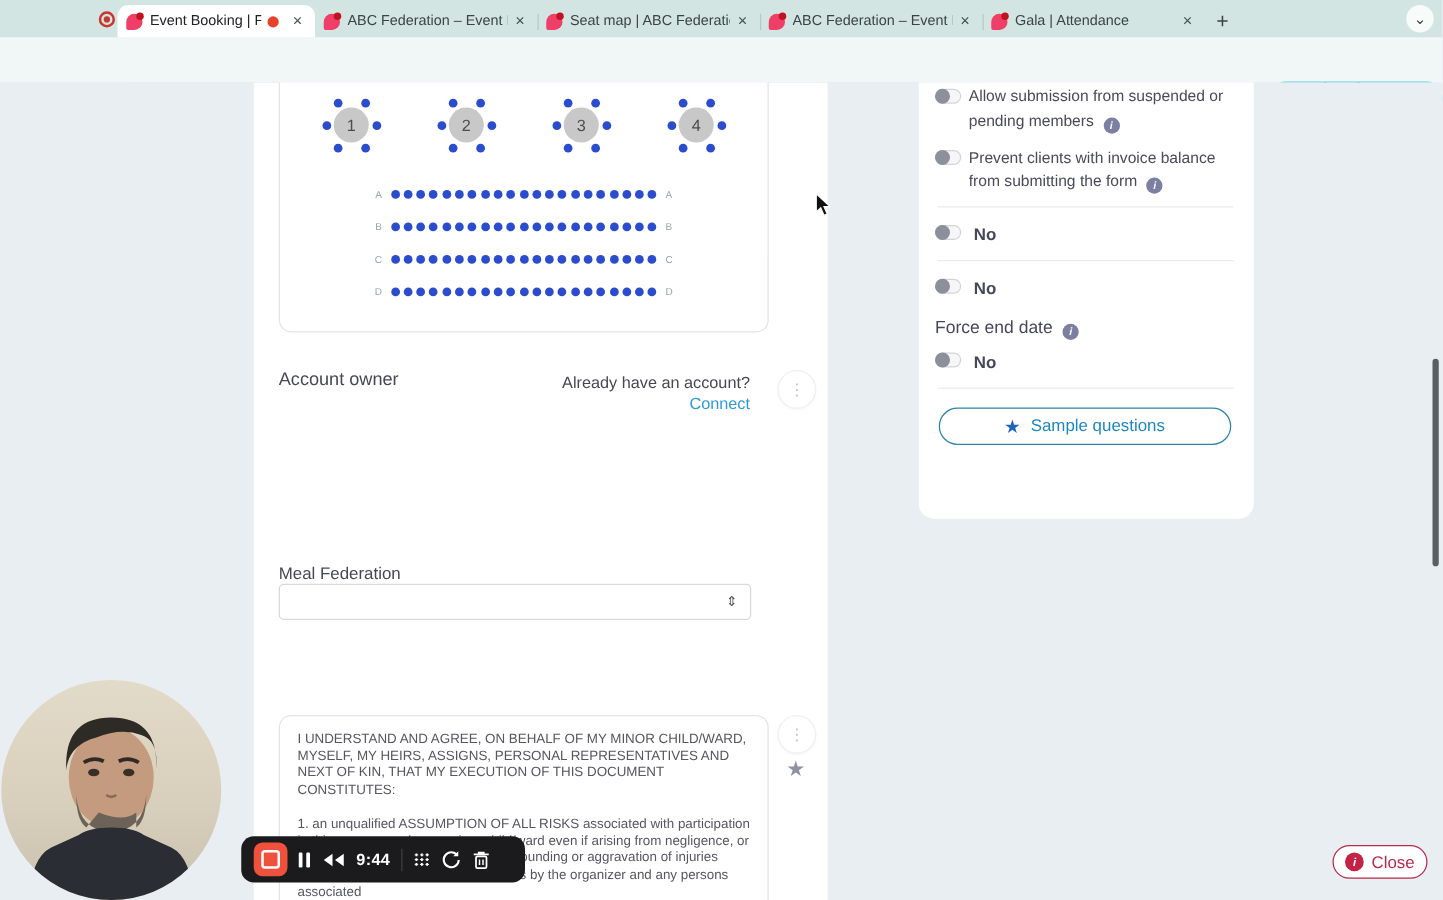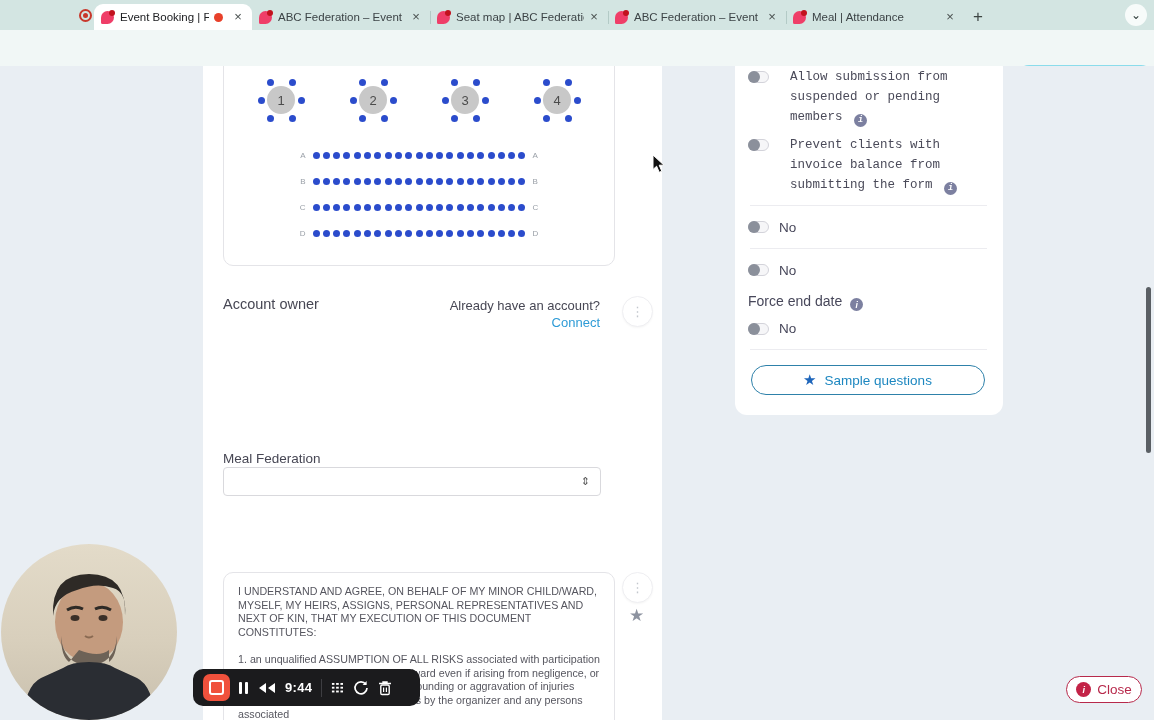--- a/index.html
+++ b/index.html
@@ -79,29 +79,29 @@
                  background:#fff; display:flex; align-items:center; justify-content:flex-end; padding-right:10px; }
   .updown { font-size:11px; color:#555; }
 
   .legal-card { position:absolute; left:223px; top:506px; width:392px; height:170px; background:#fff;
                 border:1px solid #e4e4e8; border-radius:10px; padding:12px 14px; }
   .legal-card p { font-size:10.7px; line-height:13.7px; color:#56565f; margin-bottom:13px; }
 
   
   .settings-card { position:absolute; left:735px; top:-10px; width:268px; height:359px; background:#fff;
                    border-radius:12px; padding:12px 16px 0 13px; }
-  .t-row { display:flex; gap:21px; margin-bottom:9px;font-family:Liberation Mono, monospace; }
+  .t-row { display:flex; gap:6px; margin-bottom:9px; }
   .t-label { font-size:12.5px; line-height:1.58; color:#4a4a59; }
   .toggle { flex:0 0 21px; width:21px; height:12px; border-radius:7px; background:#f6f6f8; border:1px solid #d3d3da; position:relative; margin-top:3px; }
   .toggle::after { content:""; position:absolute; left:-1px; top:-1px; width:12px; height:12px; border-radius:50%; background:#8b909b; }
   .info-i { display:inline-flex; width:13px; height:13px; border-radius:50%; background:#7c80a0; color:#fff;
             font-size:8.5px; font-weight:bold; align-items:center; justify-content:center; vertical-align:-2px; margin-left:4px; font-style:italic; }
   .s-divider { height:1px; background:#ececf0; margin:8px 0 14px 2px; }
   .sec-title { font-size:14px; color:#47475a; margin-bottom:10px; }
-  .no-row { display:flex; align-items:center; gap:10px; font-size:13.5px; color:#47475a; margin-bottom:13px; }
+  .no-row { display:flex; gap:10px; font-size:13.5px; color:#47475a; margin-bottom:13px;font-weight:bold; }
   .no-row .toggle { margin-top:0; }
   .sample-btn { width:234px; height:30px; margin:15px auto 0; border:1.5px solid #2e81aa; border-radius:15px; background:#fff;
                 display:flex; align-items:center; justify-content:center; gap:8px; color:#1d87c0; font-size:13.5px; }
   .sample-star { color:#1f66bb; font-size:15px; }
 
   .scroll-thumb { position:absolute; left:1146px; top:221px; width:5px; height:166px; border-radius:3px; background:#5a5f64; }
 
   .cursor { position:absolute; left:652px; top:88px; width:14px; height:20px; z-index:60; }
 
   
@@ -146,21 +146,21 @@
           <span class="tab-title">Seat map | ABC Federation</span>
           <span class="tabclose">×</span>
         </div>
         <div class="tab">
           <span class="favicon"></span>
           <span class="tab-title">ABC Federation – Event Book</span>
           <span class="tabclose">×</span>
         </div>
         <div class="tab">
           <span class="favicon"></span>
-          <span class="tab-title">Meal | Attendance</span>
+          <span class="tab-title">Gala | Attendance</span>
           <span class="tabclose">×</span>
         </div>
         <div class="newtab">+</div>
       </div>
     <div class="tab-chevron">⌄</div>
   </div>
 
   <div class="toolbar">
     <span class="nav-ic" style="left:8px;color:#44514e">←</span>
     <span class="nav-ic" style="left:36px;color:#aebbb8">→</span>

